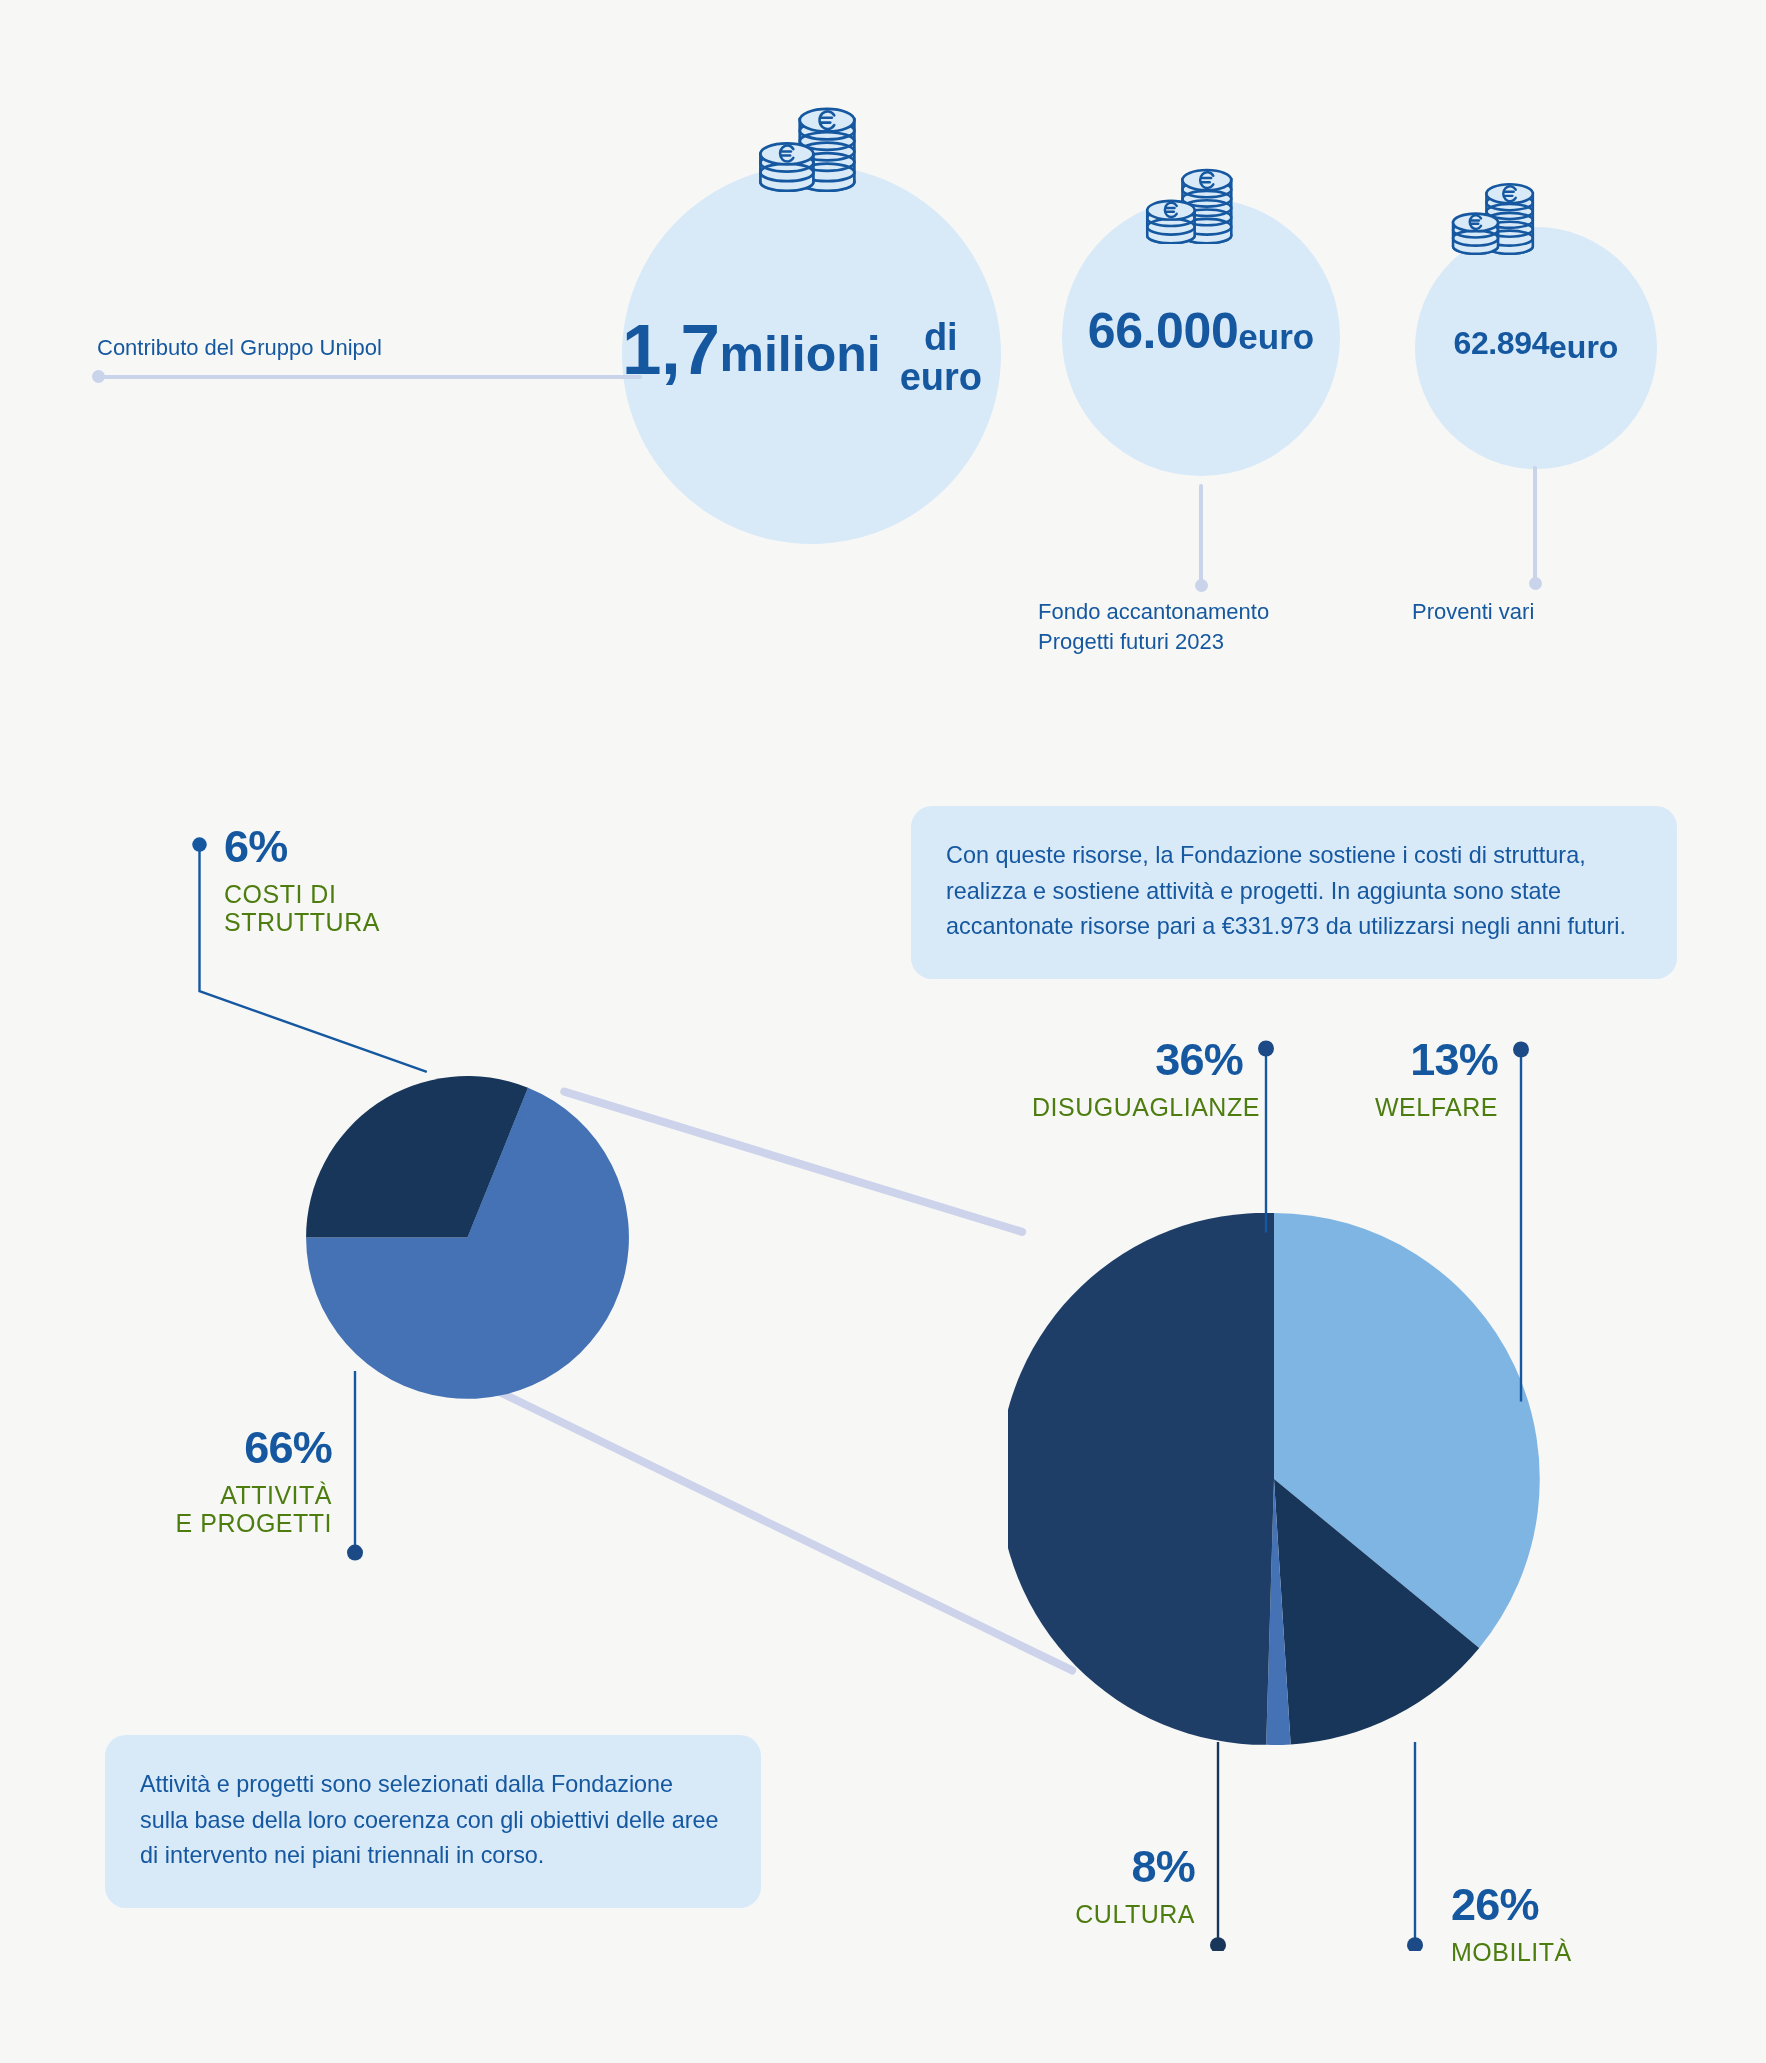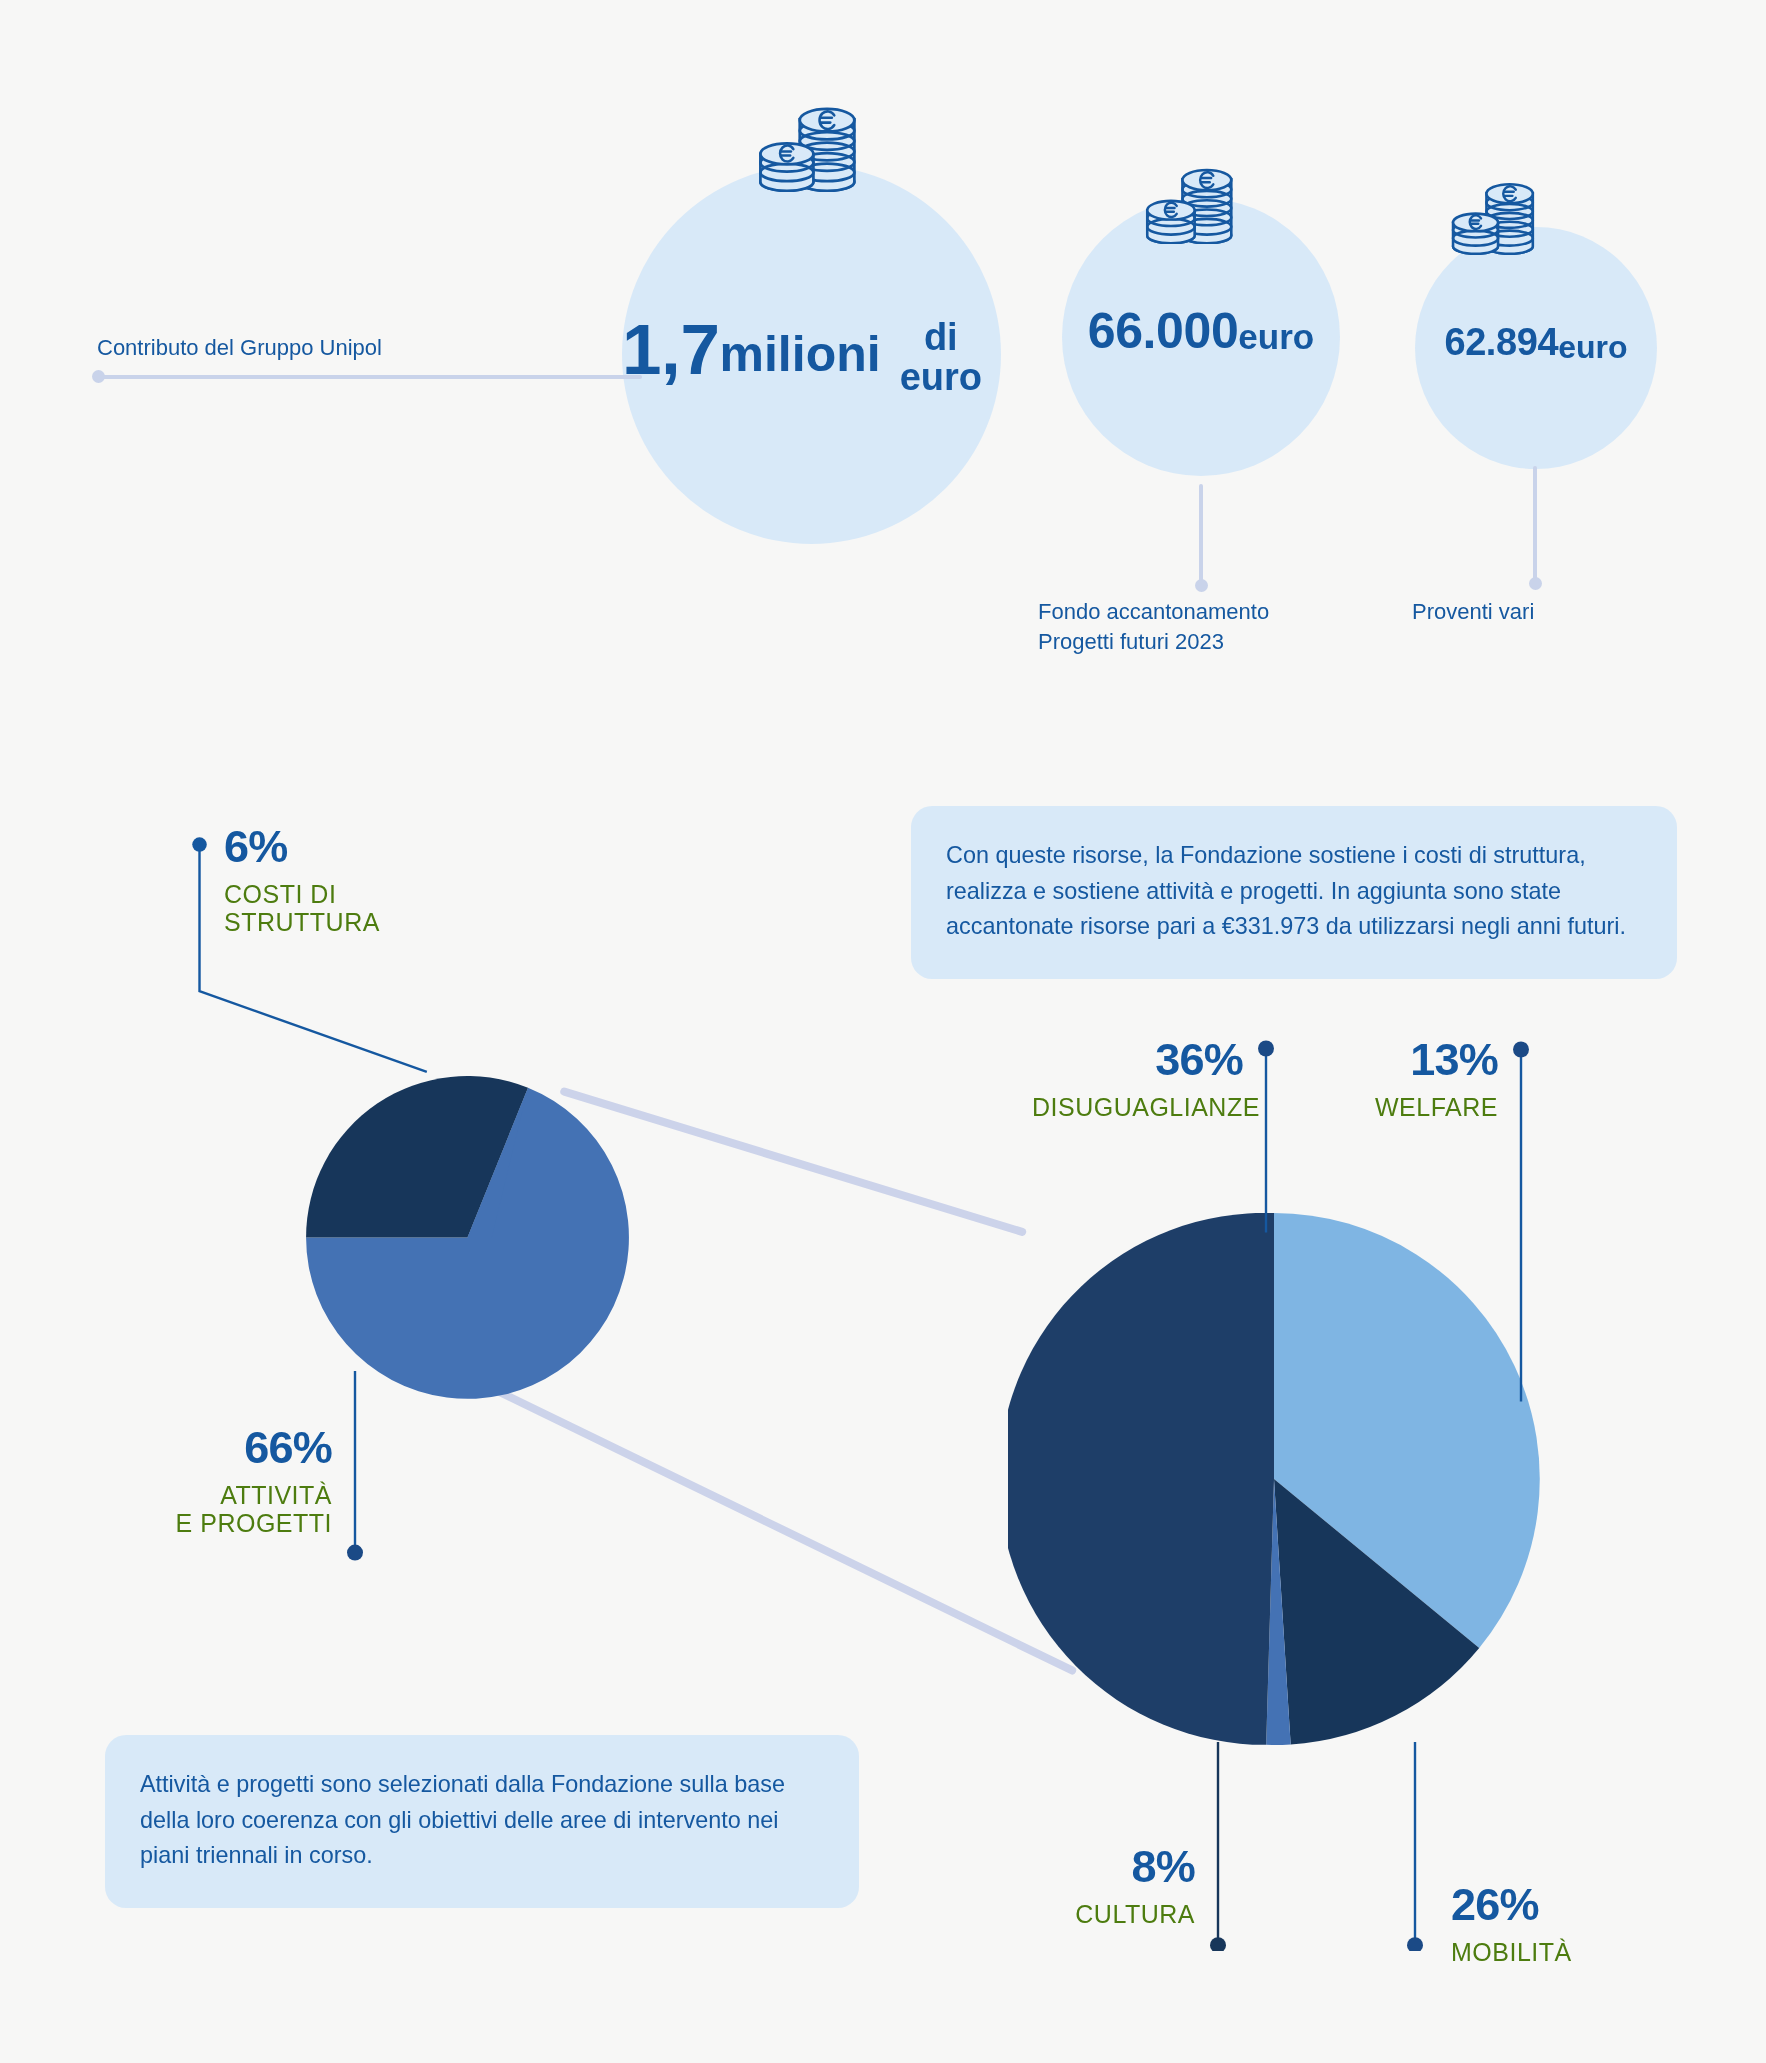--- a/index.html
+++ b/index.html
@@ -184,21 +184,21 @@
 </div>
 
 <div class="leader-v" style="left:1199px; top:484px; height:101px;"></div>
 <div class="dot-lt" style="left:1195px; top:579px;"></div>
 <div class="kpi-caption" style="left:1038px; top:597px; width:322px;">
   <div>Fondo accantonamento</div>
   <div>Progetti futuri 2023</div>
 </div>
 
 <div class="kpi-circle" style="left:1415px; top:227px; width:242px; height:242px;">
-  <div class="kpi-big" style="font-size:38px; margin-bottom:9.7px;">62.894</div>
+  <div class="kpi-big" style="font-size:32px; margin-bottom:9.7px;">62.894</div>
   <div class="kpi-unit" style="font-size:32px;">euro</div>
 </div>
 
 <div class="coin-icon" style="left:1451px; top:179px; width:90px; height:76px;">
   <svg viewBox="0 0 132 110" width="90" height="76">
     <g fill="#d8e9f8" stroke="#1558a0" stroke-width="3.8">
       <ellipse cx="86" cy="98" rx="34" ry="11"></ellipse>
       <path d="M52 20 v78 a34 11 0 0 0 68 0 V20z" fill="#d8e9f8"></path>
       <ellipse cx="86" cy="86" rx="34" ry="11" fill="none"></ellipse>
       <ellipse cx="86" cy="73" rx="34" ry="11" fill="none"></ellipse>
@@ -224,21 +224,21 @@
 </div>
 
 <div class="leader-v" style="left:1533px; top:466px; height:117px;"></div>
 <div class="dot-lt" style="left:1529px; top:577px;"></div>
 <div class="kpi-caption" style="left:1412px; top:597px; width:242px;">
   <div>Proventi vari</div>
 </div>
 
 <div class="info-card" style="left:911px; top:806px; width:766px;">Con queste risorse, la Fondazione sostiene i costi di struttura, realizza e sostiene attività e progetti. In aggiunta sono state accantonate risorse pari a €331.973 da utilizzarsi negli anni futuri.</div>
 
-<div class="info-card" style="left:105px; top:1735px; width:754px;">Attività e progetti sono selezionati dalla Fondazione sulla base della loro coerenza con gli obiettivi delle aree di intervento nei piani triennali in corso.</div>
+<div class="info-card" style="left:105px; top:1735px; width:656px;">Attività e progetti sono selezionati dalla Fondazione sulla base della loro coerenza con gli obiettivi delle aree di intervento nei piani triennali in corso.</div>
 
 <svg class="abs" style="left:0; top:0; width:1767px; height:2064px; pointer-events:none;" viewBox="0 0 2192 2560" width="1767" height="2064">
 
   <line x1="700" y1="1354" x2="1268" y2="1528" stroke="#ccd3ea" stroke-width="10" stroke-linecap="round"></line>
 
   <line x1="565" y1="1700" x2="1330" y2="2072" stroke="#ccd3ea" stroke-width="10" stroke-linecap="round"></line>
 </svg>
 
 <svg class="abs" style="left:298px; top:1068px; width:339px; height:339px;" viewBox="0 0 420 420" width="339" height="339">
 

